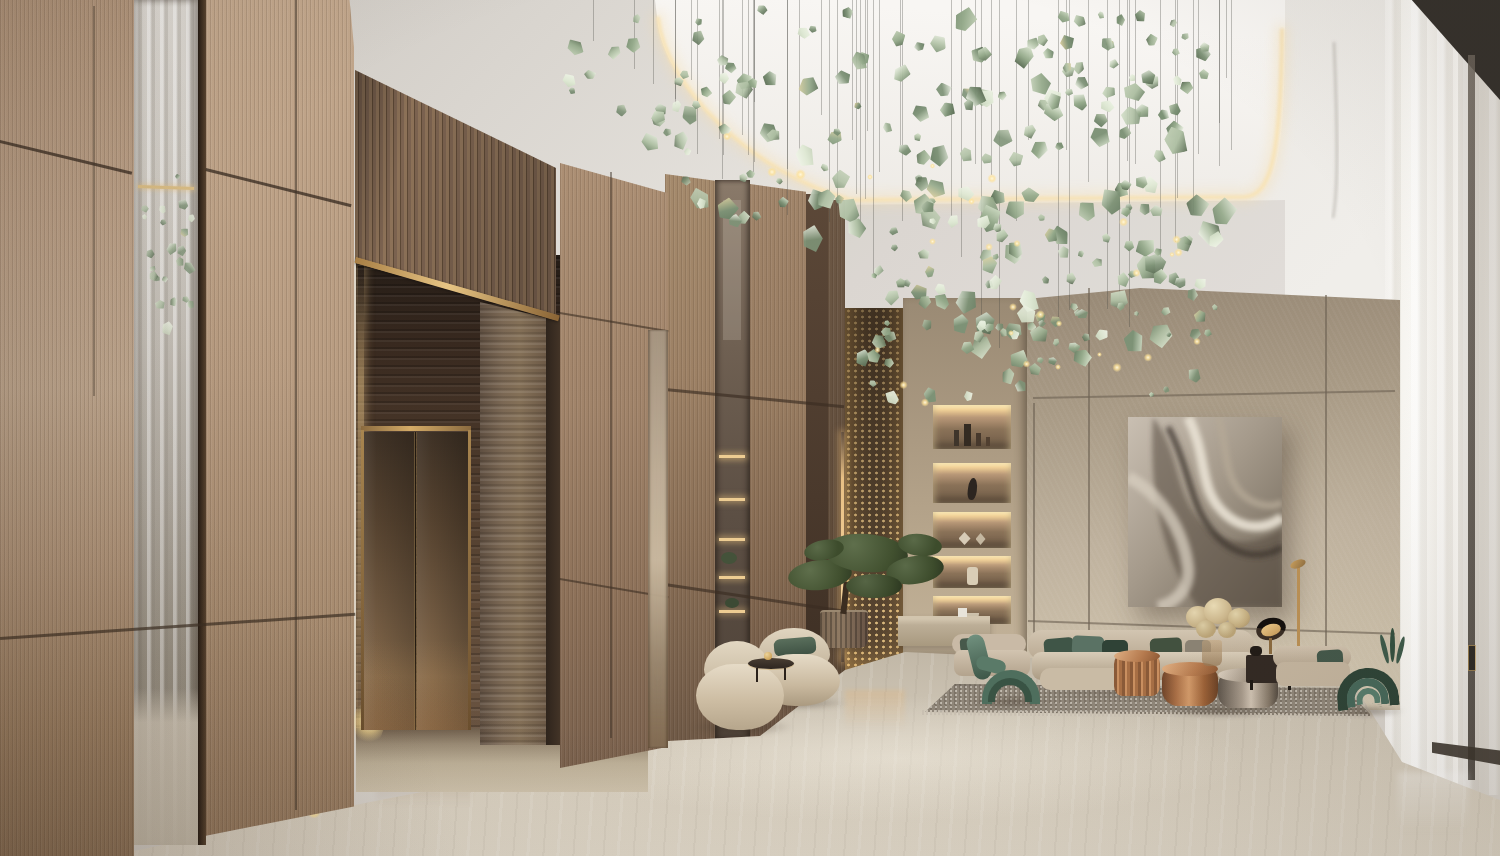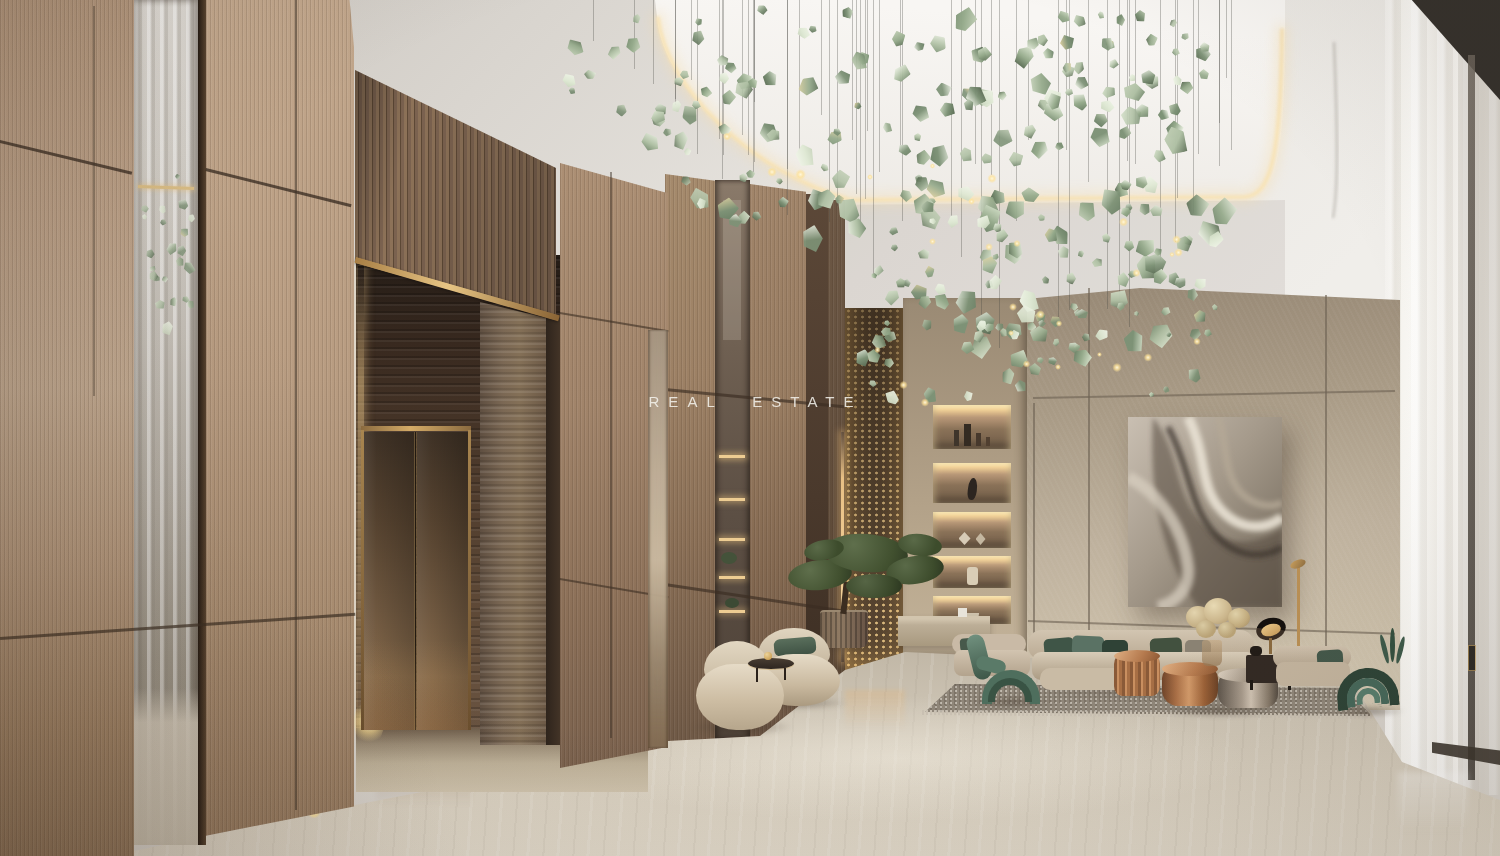--- a/index.html
+++ b/index.html
@@ -775,16 +775,15 @@
       <div class="glowspot" style="left: 984.9px; top: 243.2px; width: 8px; height: 8px;"></div>
       <div class="glowspot" style="left: 1143.8px; top: 353.3px; width: 8.7px; height: 8.7px;"></div>
       <div class="glowspot" style="left: 867.2px; top: 173.6px; width: 6.1px; height: 6.1px;"></div>
       <div class="glowspot" style="left: 898.9px; top: 380.7px; width: 8.7px; height: 8.7px;"></div>
       <div class="glowspot" style="left: 1036px; top: 310.3px; width: 8.6px; height: 8.6px;"></div>
     </div>
 
   <div class="vignette"></div>
 
   <div class="watermark">
-    <div class="tagline">REAL ESTATE</div>
   </div>
 
 </div>
 
 </body></html>

